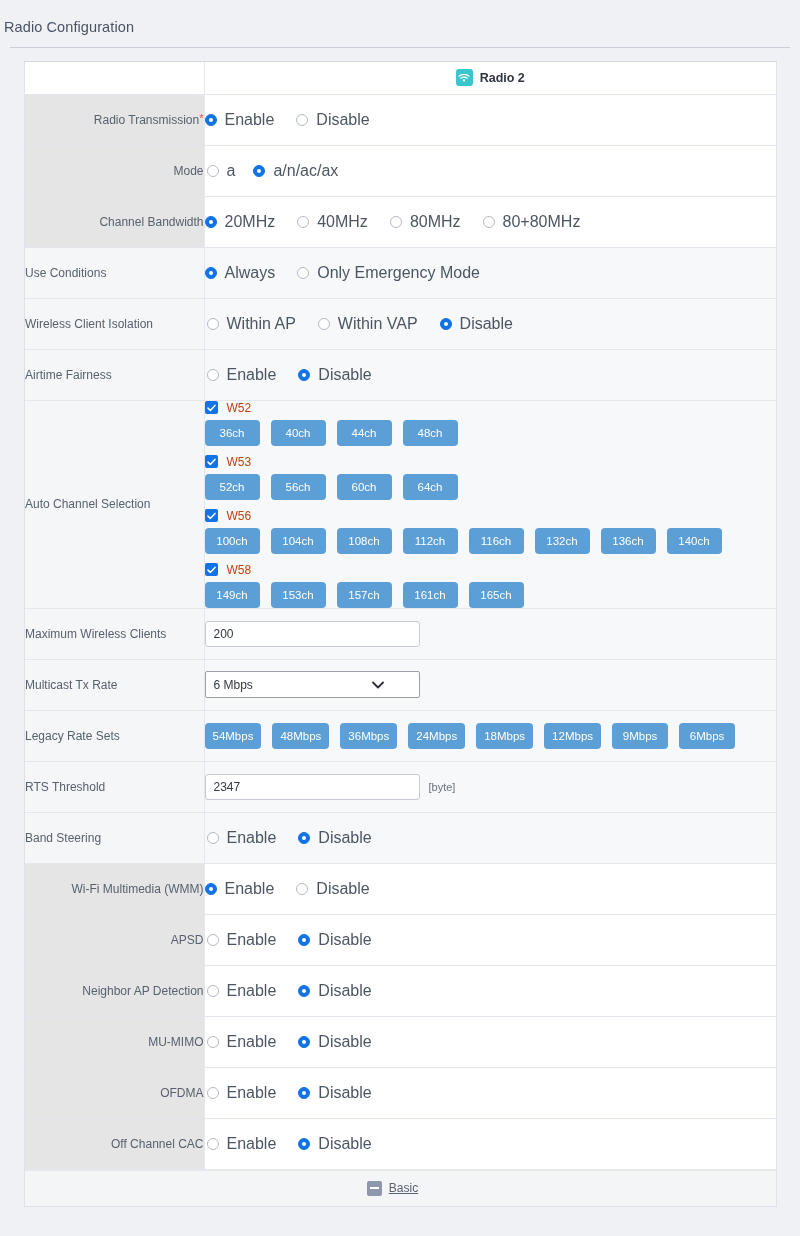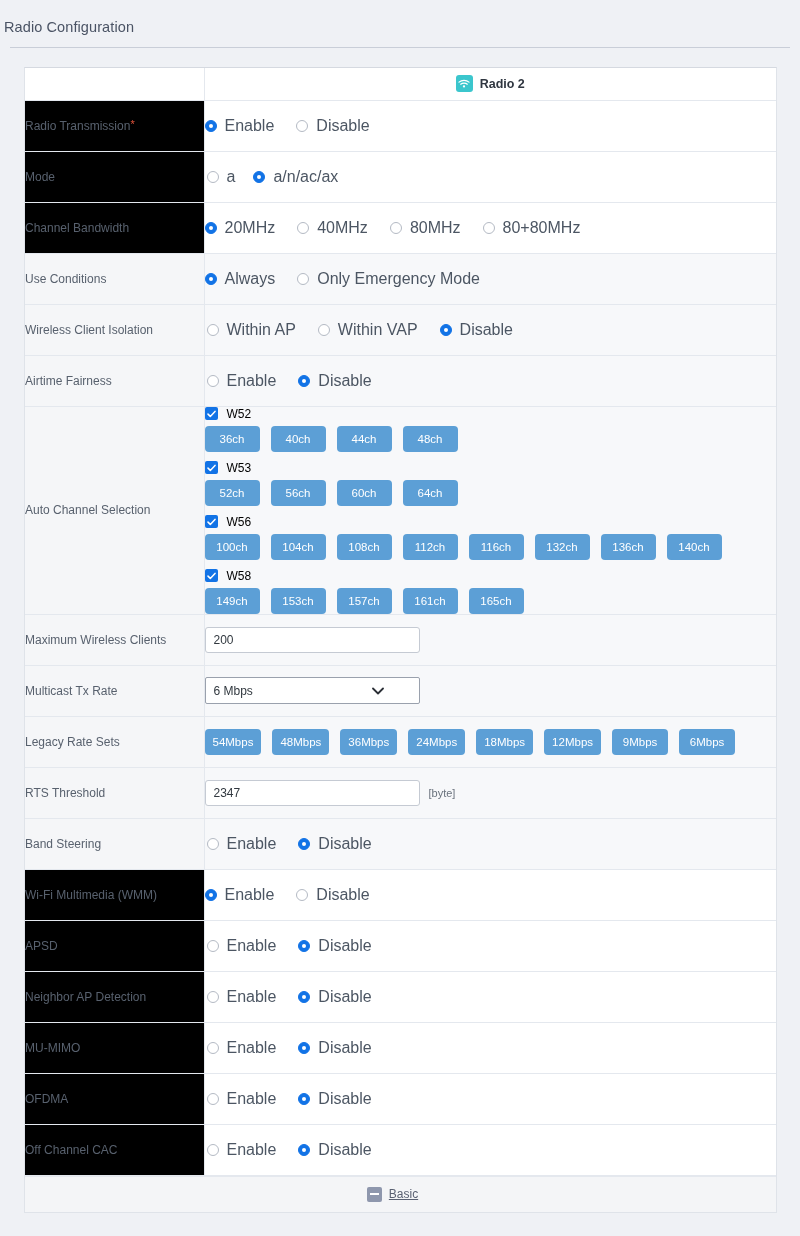--- a/index.html
+++ b/index.html
@@ -15,21 +15,21 @@
   .page-title {
     position: absolute; left: 4px; top: 19px;
     font-size: 14.5px; color: #4a5364; letter-spacing: .1px;
   }
   .title-rule {
     position: absolute; left: 10px; top: 47px; width: 780px; height: 1px;
     background: #c9ced8;
   }
 
   .panel {
-    position: absolute; left: 24px; top: 67px; width: 753px;
+    position: absolute; left: 24px; top: 61px; width: 753px;
     border: 1px solid #dfe3e9; border-top: 1px solid #d5d9e0;
     background: #ffffff;
   }
 
   table.cfg { width: 100%; border-collapse: collapse; table-layout: fixed; }
   table.cfg col.c1 { width: 179px; }
 
   table.cfg th, table.cfg td {
     border: 1px solid #e4e8ee;
     vertical-align: middle;
@@ -53,21 +53,21 @@
   }
   .wifi-badge svg { display:block; }
 
   .lbl {
     background: #fafbfc;
     font-size: 12px; color: #58616e;
     padding: 0 0 0 17px;
     font-weight: normal;
   }
   tr.alt .lbl { background: #f5f6f8; }
-  tr.white .lbl { background: #000000; }
+  tr.white .lbl { background: #e5e5e5; text-align: right; }
   .req { color: #e2533a; font-size: 11px; vertical-align: top; line-height: 1; }
 
   .val { background:#ffffff; padding: 0 0 0 18px; }
   tr.alt .val { background: #f7f8fa; }
 
   .row-h { height: 51px; }
 
   
   .rgroup { display: flex; align-items: center; }
   .ritem { display: inline-flex; align-items: center; margin-right: 22px; cursor: default; }
@@ -86,21 +86,21 @@
   
   .rgroup.tight .ritem { margin-right: 18px; }
 
   
   .cbrow { display: flex; align-items: center; margin: 0 0 5px 0; }
   .cbox {
     width: 13px; height: 13px; border-radius: 2px; background: #1273e6;
     display: inline-flex; align-items: center; justify-content: center; flex: none;
   }
   .cbox svg { display:block; }
-  .cbtxt { font-size: 12px; color: #000000; margin-left: 9px; }
+  .cbtxt { font-size: 12px; color: #c2410c; margin-left: 9px; }
 
   
   .chips { display: flex; flex-wrap: wrap; gap: 0; margin-bottom: 9px; }
   .chip {
     background: #5c9fd6; color: #ffffff; font-size: 11.5px;
     border-radius: 4px; height: 26px; min-width: 55px;
     display: inline-flex; align-items: center; justify-content: center;
     margin-right: 11px; padding: 0 8px; cursor: default;
   }
   .chips.last { margin-bottom: 0; }

